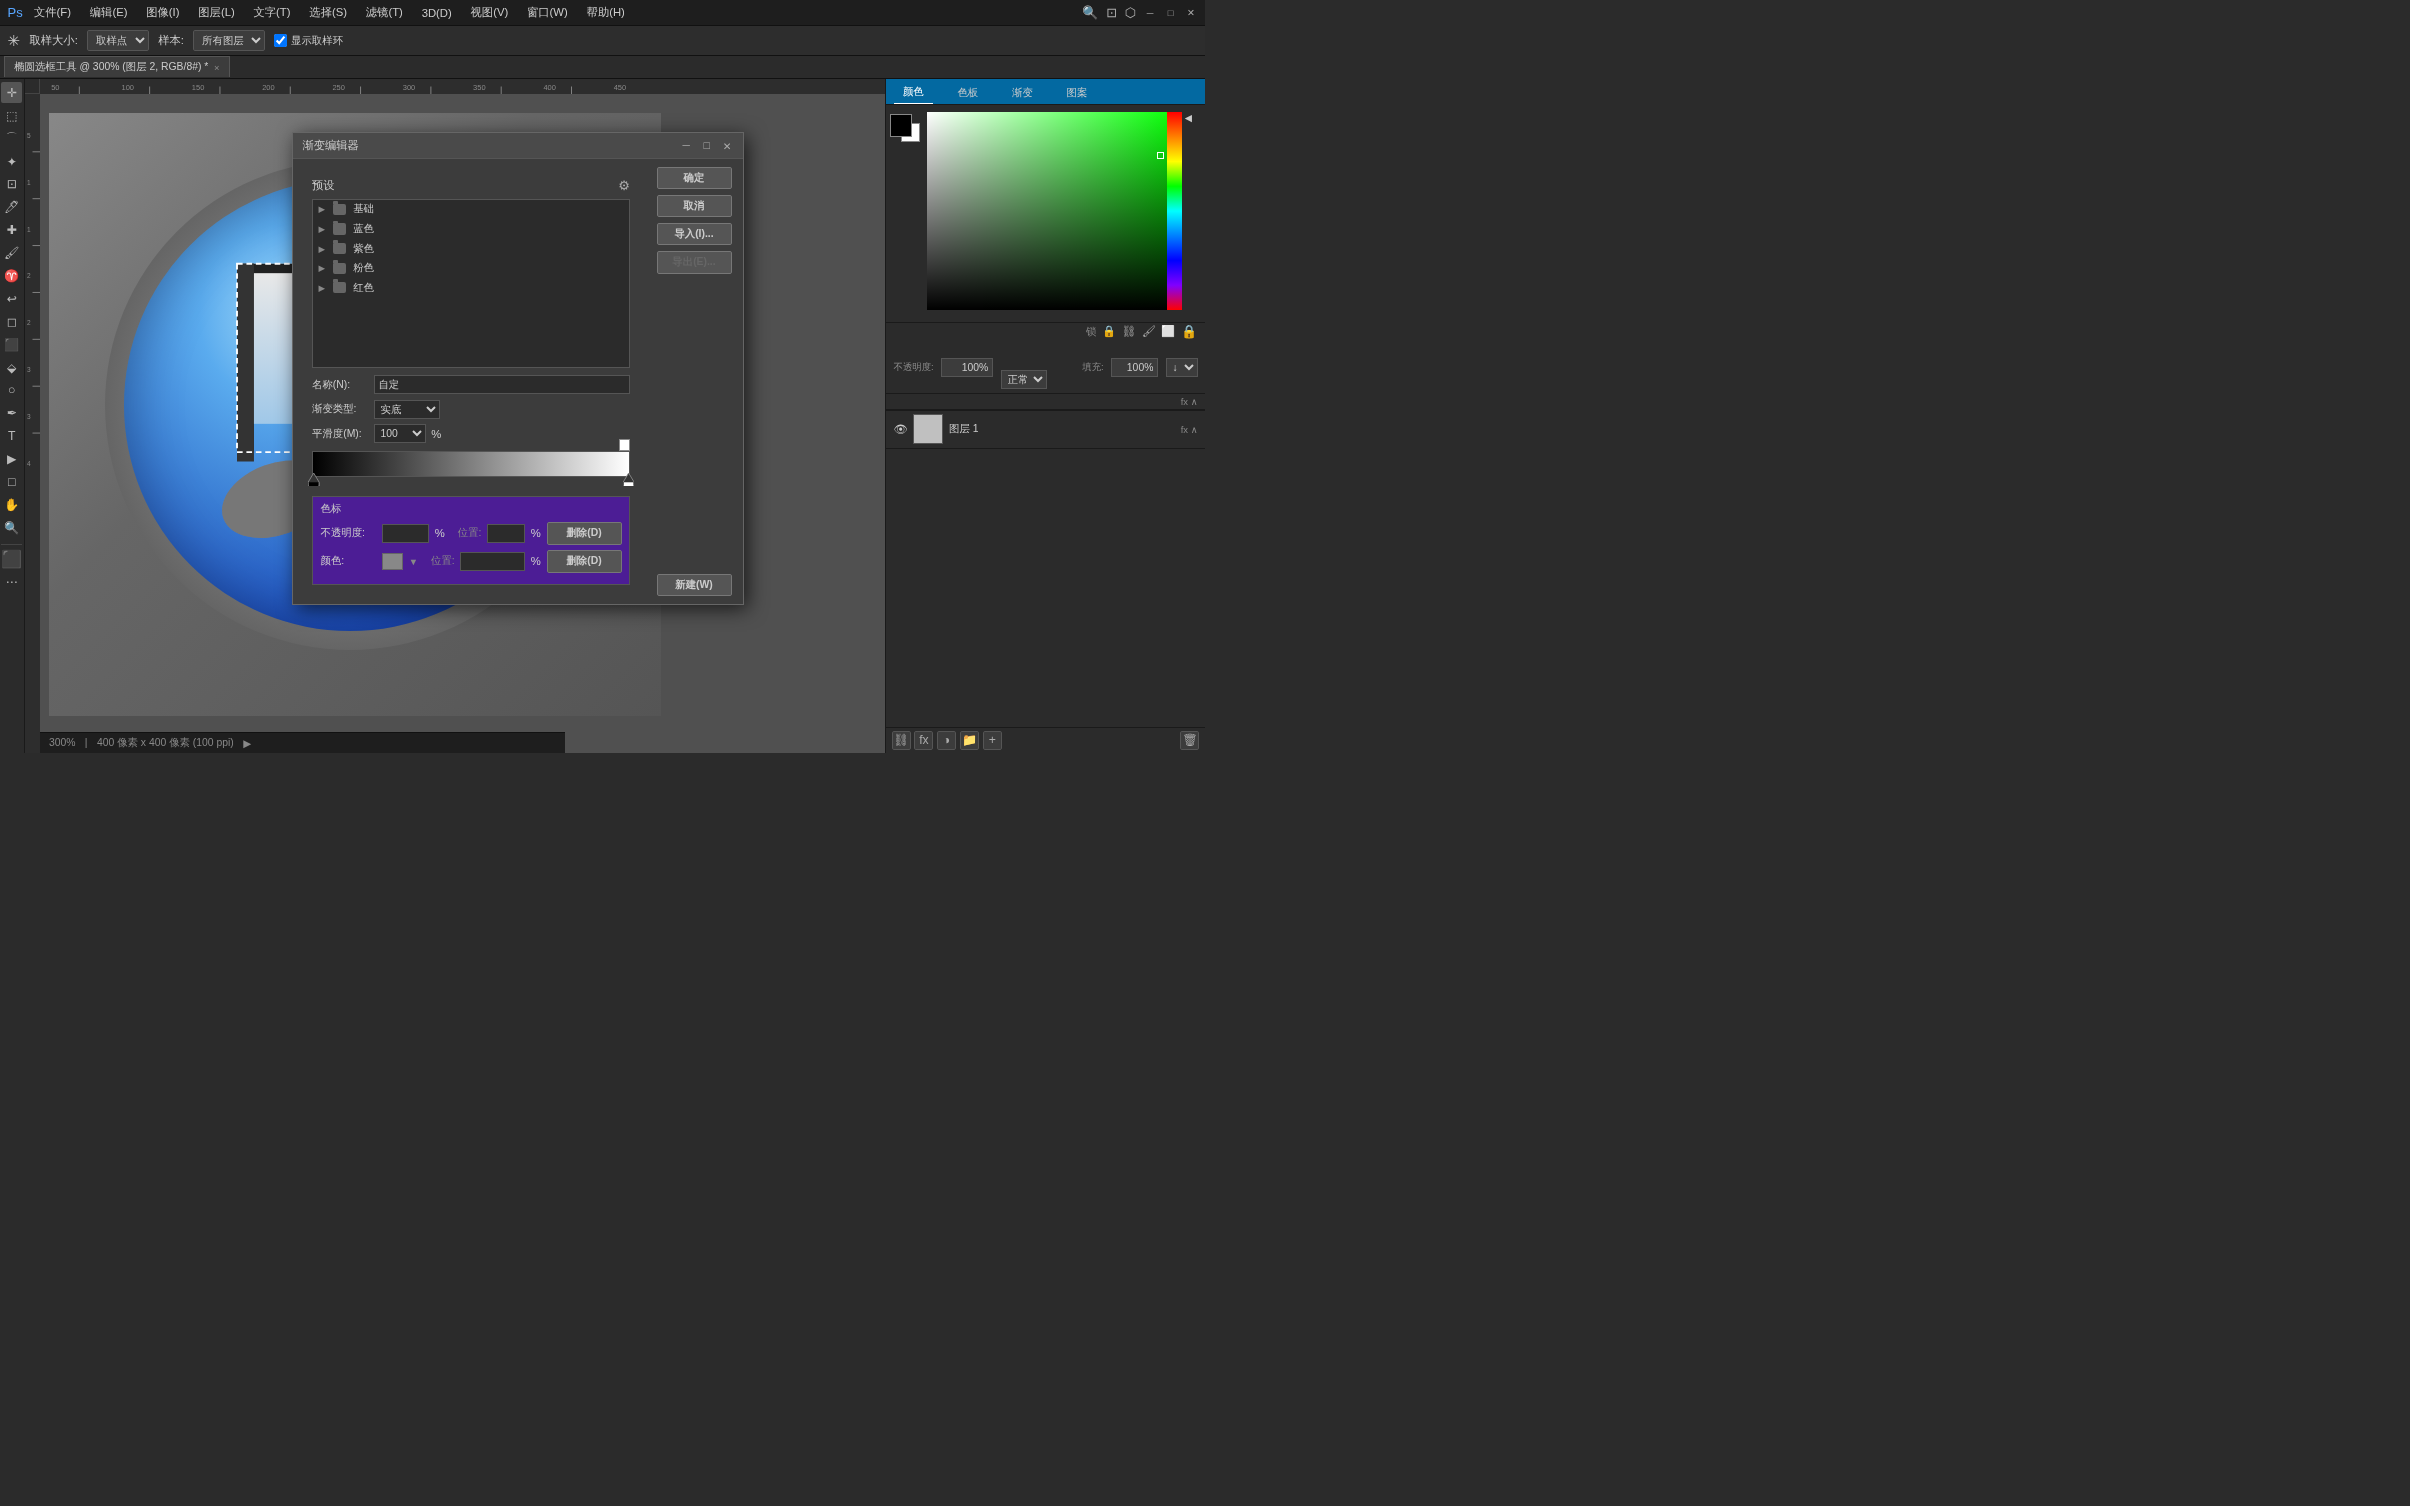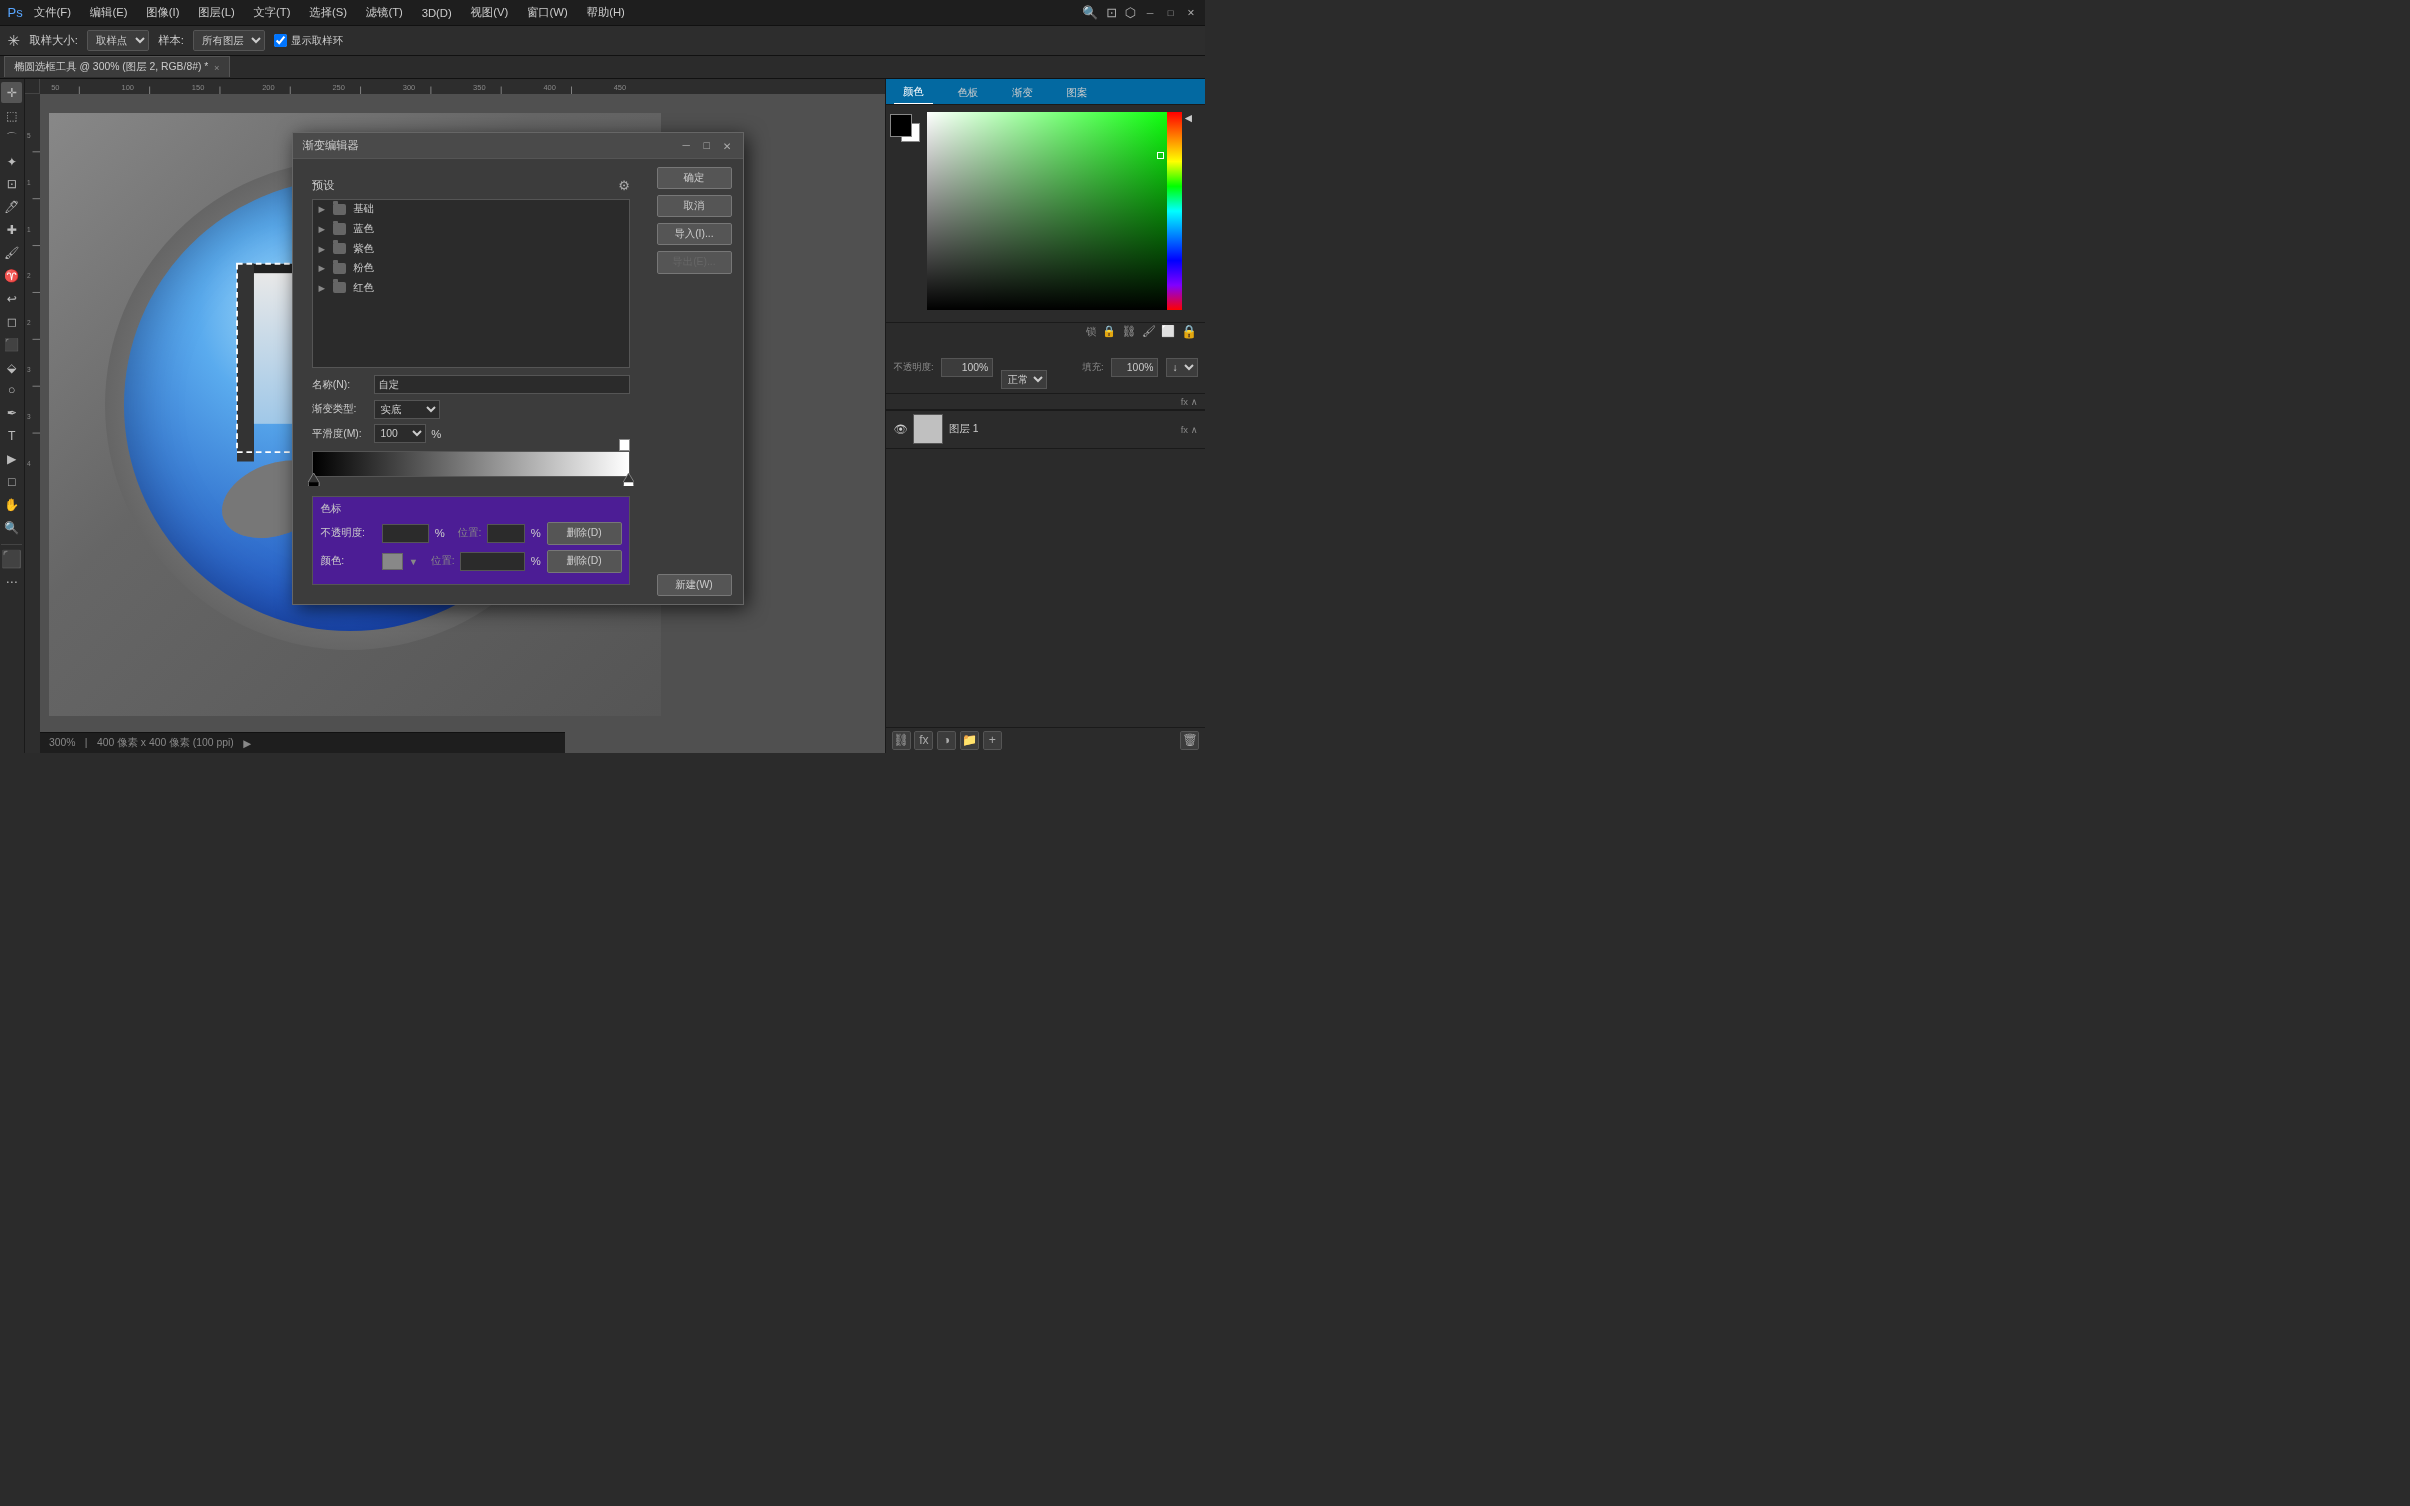--- a/index.html
+++ b/index.html
@@ -376,20 +376,21 @@
       color: #ccc;
       font-size: 10.4px;
       height: 22.6px;
       cursor: pointer;
       border-radius: 1.9px;
       width: 75px;
       text-align: left;
       display: flex;
       align-items: center;
       justify-content: center;
+      font-weight: bold;
     }
     .ruler-top-row {
       display: flex;
     }
     .canvas-content {
       display: flex;
       flex: 1;
     }
     .ruler-h-canvas {
       height: 15px;

